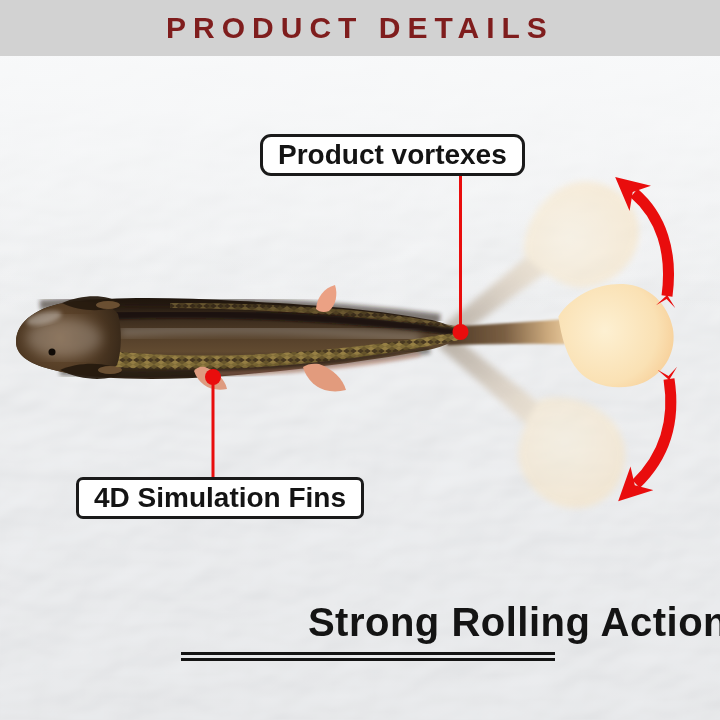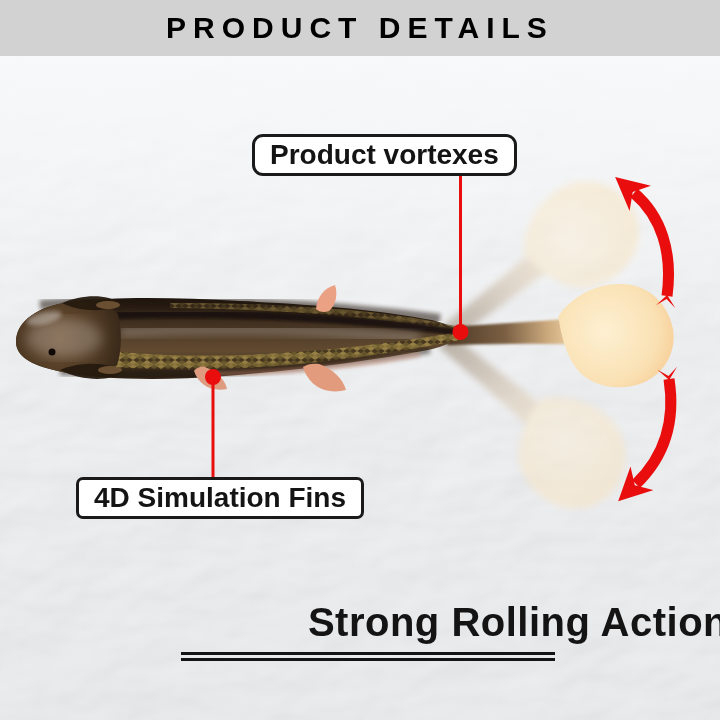--- a/index.html
+++ b/index.html
@@ -10,30 +10,30 @@
   }
   .caustics{position:absolute;left:0;top:0;width:720px;height:720px;opacity:.34;}
   .topfade{position:absolute;left:0;top:56px;width:720px;height:260px;
     background:linear-gradient(180deg,rgba(248,249,250,.95) 0%,rgba(248,249,250,0) 100%);
     pointer-events:none;}
   .header{
     position:absolute;left:0;top:0;width:720px;height:56px;
     background:#d2d2d2;display:flex;align-items:center;justify-content:center;z-index:6;
   }
   .header h1{
-    margin:0;font-size:30px;font-weight:700;color:#000000;
+    margin:0;font-size:30px;font-weight:700;color:#7f1d1d;
     letter-spacing:7px;text-transform:uppercase;text-align:right;
   }
   .lure{position:absolute;left:0;top:0;width:720px;height:720px;z-index:3;}
   .callout{
     position:absolute;z-index:7;background:#ffffff;border:3px solid #1a1a1a;border-radius:11px;
     height:42px;display:flex;align-items:center;padding:0 15px;
     font-size:28px;font-weight:700;color:#141414;white-space:nowrap;box-sizing:border-box;
   }
-  .callout-vortex{left:252px;top:134px;}
+  .callout-vortex{left:260px;top:134px;}
   .callout-fins{left:76px;top:477px;border-radius:7px;}
   .caption-wrap{position:absolute;left:8px;top:600px;width:720px;text-align:right;z-index:7;}
   .caption-text{margin:0;font-size:40px;font-weight:700;color:#141414;letter-spacing:.5px;}
   .caption-underline{
     width:374px;height:3px;margin:7px auto 0;
     border-top:3px solid #141414;border-bottom:3px solid #141414;
   }
 </style>
 </head>
 <body>

